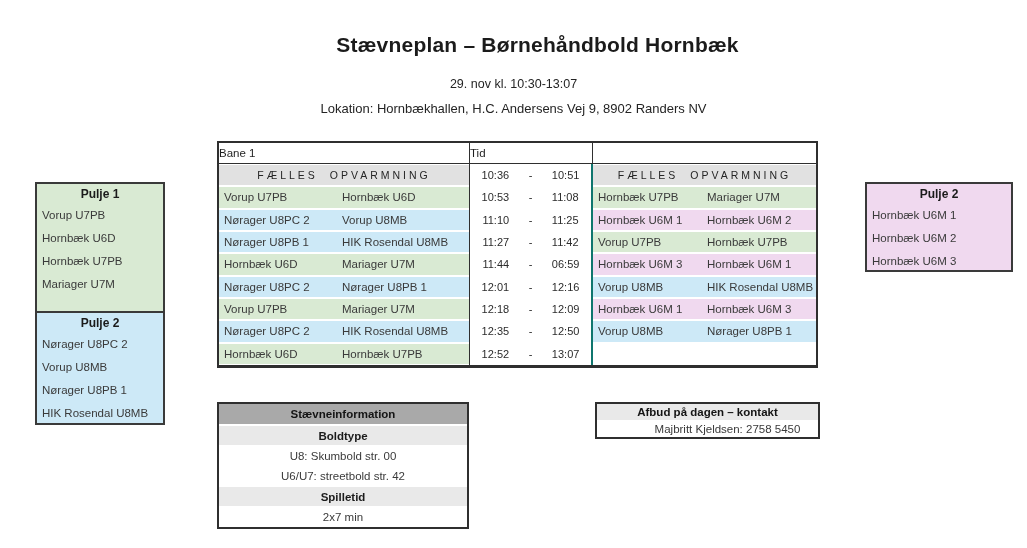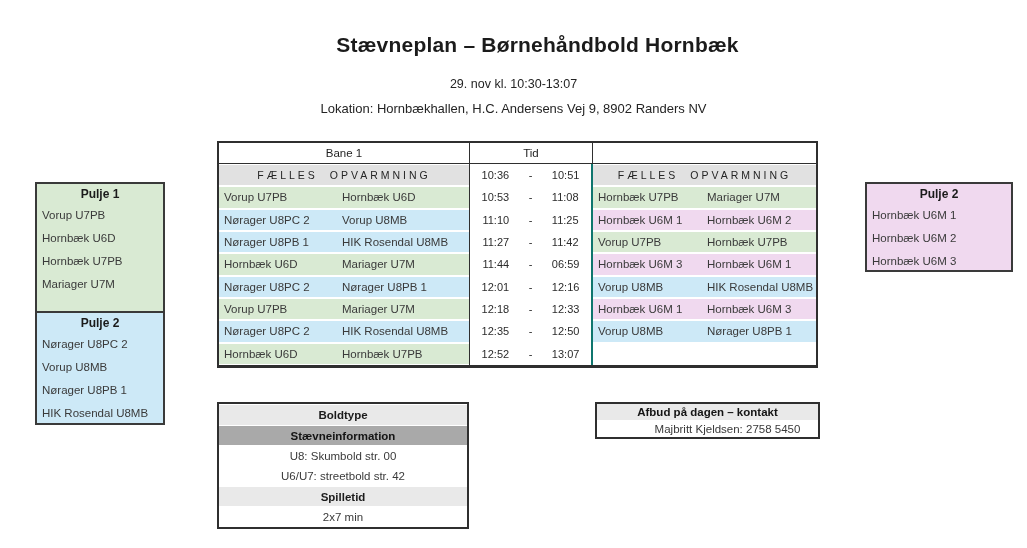--- a/index.html
+++ b/index.html
@@ -22,21 +22,21 @@
   .pool-title { height:20px; line-height:20px; text-align:center; font-weight:700;
                 font-size:12px; color:#1b1b1b; }
   .pool-team { height:23px; line-height:23px; padding-left:5px; font-size:11.5px; color:#3a3a3a;
                white-space:nowrap; overflow:hidden; }
 
   
   .sched { position:absolute; left:217px; top:141px; width:601px; height:227px;
            border:2px solid #2f2f2f; border-bottom-width:3px; display:flex; flex-direction:column;
            background:#fff; }
   .sched-header { display:flex; height:21px; border-bottom:1px solid #2f2f2f; flex:0 0 auto; }
-  .sched-header > div { font-size:11.5px; color:#1f1f1f; text-align:center; line-height:20px; }
+  .sched-header > div { font-size:11.5px; color:#1f1f1f; text-align:left; line-height:20px; }
   .hc1 { width:250px; }
   .htid { width:124px; border-left:1px solid #2f2f2f; border-right:1px solid #2f2f2f; }
   .hc2 { flex:1; }
   .sched-body { flex:1; display:flex; flex-direction:column; }
   .srow { flex:1; display:flex; }
   .ccell { display:flex; }
   .ccell.c1 { width:250px; }
   .ccell.c2 { flex:1; }
   .tidcell { width:124px; border-left:1px solid #2f2f2f; border-right:2px solid #0f766e;
              display:flex; align-items:center; justify-content:center; font-size:11px; color:#2b2b2b;gap:12px; }
@@ -217,21 +217,21 @@
         <div class="srow">
           <div class="ccell c1">
             <div class="band" style="background: rgb(217, 234, 211);">
               <span class="home">Vorup U7PB</span>
               <span class="away">Mariager U7M</span>
             </div>
           </div>
           <div class="tidcell">
             <span class="t-start">12:18</span>
             <span class="t-dash">-</span>
-            <span class="t-end">12:33</span>
+            <span class="t-end">12:09</span>
           </div>
           <div class="ccell c2">
             <div class="band" style="background: rgb(240, 217, 239);">
               <span class="home">Hornbæk U6M 1</span>
               <span class="away">Hornbæk U6M 3</span>
             </div>
           </div>
         </div>
         <div class="srow">
           <div class="ccell c1">
@@ -265,23 +265,23 @@
             <span class="t-end">13:07</span>
           </div>
           <div class="ccell c2">
             <div class="band"></div>
           </div>
         </div>
       </div>
   </div>
 
   <div class="info-box">
-    <div class="info-row info-heading" style="background: rgb(233, 233, 233);">Boldtype</div>
-
-  <div class="info-row info-title" id="info-title" style="background: rgb(169, 169, 169);">Stævneinformation</div>
+    <div class="info-row info-title" id="info-title" style="background: rgb(169, 169, 169);">Stævneinformation</div>
+
+  <div class="info-row info-heading" style="background: rgb(233, 233, 233);">Boldtype</div>
       <div class="info-row info-line">U8: Skumbold str. 00</div>
       <div class="info-row info-line">U6/U7: streetbold str. 42</div>
       <div class="info-row info-heading" style="background: rgb(233, 233, 233);">Spilletid</div>
       <div class="info-row info-line">2x7 min</div>
     </div>
 
   <div class="contact-box">
     <div class="contact-title" style="background: rgb(233, 233, 233);">Afbud på dagen – kontakt</div>
     <div class="contact-body">Majbritt Kjeldsen: 2758 5450</div>
   </div>

